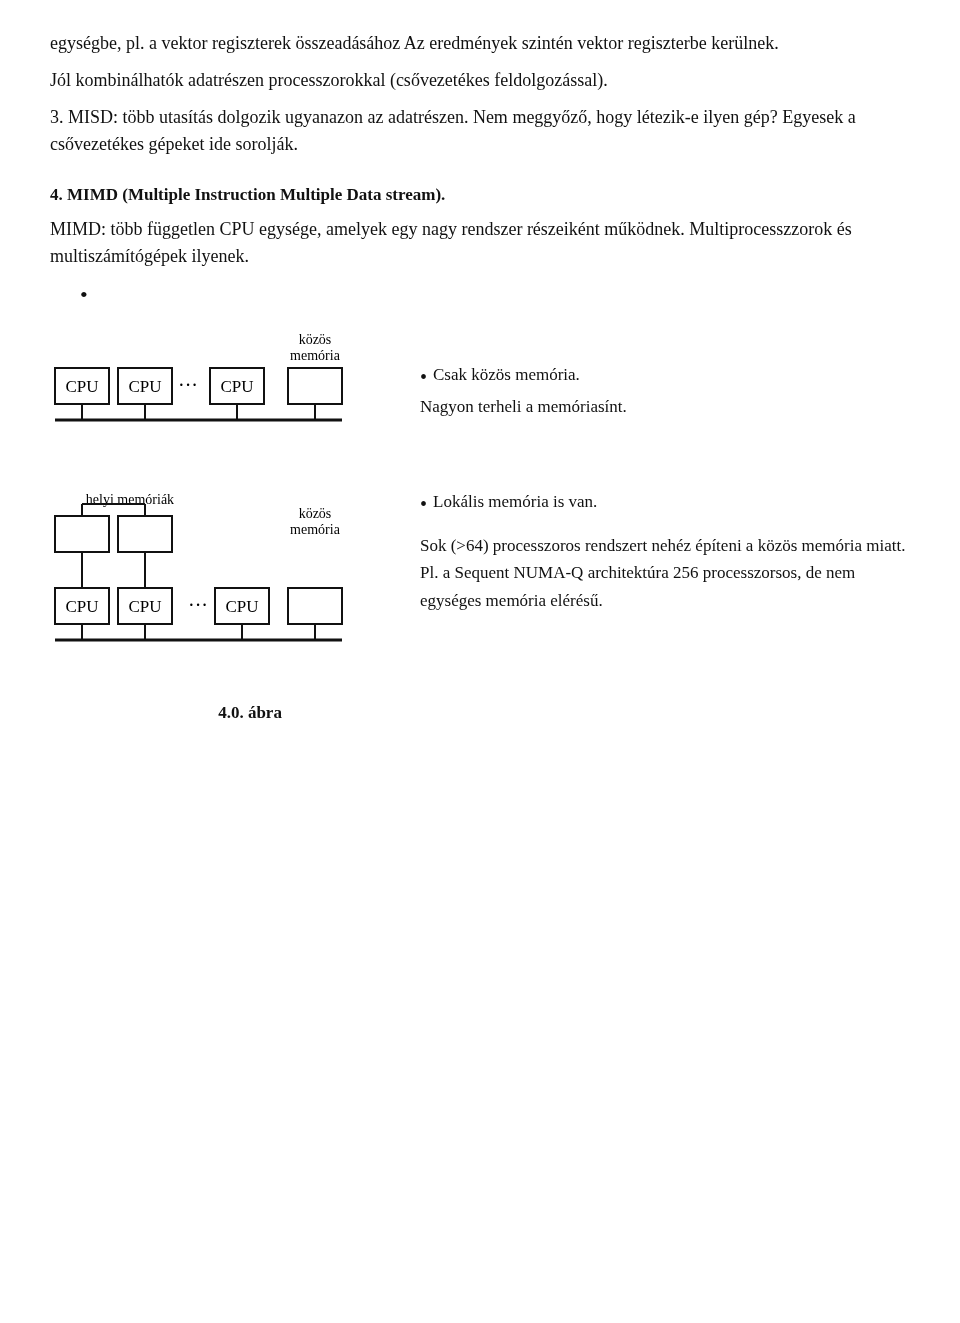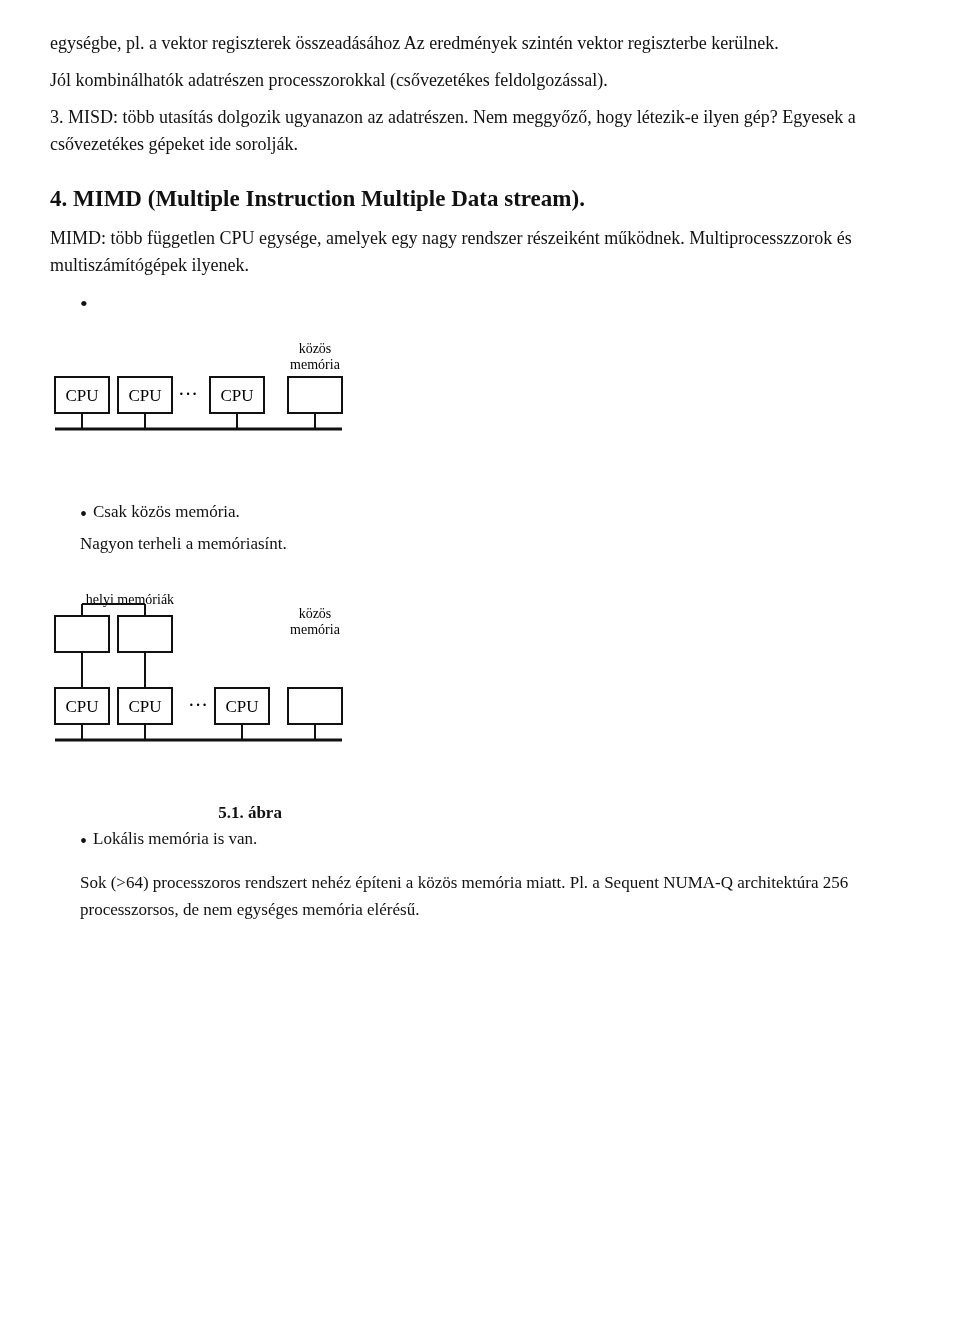--- a/index.html
+++ b/index.html
@@ -13,21 +13,21 @@
       padding: 30px 50px 40px 50px;
       line-height: 1.5;
     }
     .paragraph {
       margin-bottom: 10px;
     }
     .section-heading {
       margin-top: 18px;
       margin-bottom: 8px;
       font-weight: bold;
-      font-size: 23px;
+      font-size: 17px;
     }
     .bullet-item {
       display: flex;
       align-items: flex-start;
       margin: 10px 0 10px 30px;
     }
     .bullet-dot {
       font-size: 22px;
       margin-right: 10px;
       line-height: 1.4;
@@ -58,21 +58,21 @@
 
 <div class="section-heading" style="margin-top:24px;">
   <span>4. MIMD (Multiple Instruction Multiple Data stream).</span>
 </div>
 
 <div class="paragraph">
   <span>MIMD: több független CPU egysége, amelyek egy nagy rendszer részeiként működnek. Multiprocesszzorok és multiszámítógépek ilyenek.</span>
 </div>
 
 <style>
-  .diag-row { display: flex; flex-direction: column; align-items: flex-start; margin-bottom: 30px; }
+  .diag-row { display: flex; align-items: flex-start; margin-bottom: 30px; }
   .diag-col-left { position: relative; }
   .diag-col-right { flex: 1; padding-left: 30px; font-size: 17px; line-height: 1.6; }
 </style>
 
 <div class="bullet-item">
   <span class="bullet-dot">•</span>
 </div>
 
 <div class="diag-row" style="margin-top:20px; margin-bottom:30px;">
   <div class="diag-col-left" style="width:340px;">
@@ -149,21 +149,21 @@
       <line x1="5" y1="152" x2="292" y2="152" stroke="#111" stroke-width="3"></line>
 
       <line x1="32" y1="136" x2="32" y2="152" stroke="#111" stroke-width="2"></line>
       <line x1="95" y1="136" x2="95" y2="152" stroke="#111" stroke-width="2"></line>
       <line x1="192" y1="136" x2="192" y2="152" stroke="#111" stroke-width="2"></line>
 
       <line x1="265" y1="136" x2="265" y2="152" stroke="#111" stroke-width="2"></line>
     </svg>
     
     <div class="fig-label" style="text-align:center; margin-top:4px; margin-left:60px;">
-      <span>5.1. ábra</span>
+      <span>4.0. ábra</span>
     </div>
   </div>
   <div class="diag-col-right">
     <div style="display:flex; align-items:flex-start; margin-bottom:12px;">
       <span style="font-size:20px; margin-right:6px;">•</span>
       <span>Lokális memória is van.</span>
     </div>
     <span>Sok (&gt;64) processzoros rendszert nehéz építeni a közös memória miatt. Pl. a Sequent NUMA-Q architektúra 256 processzorsos, de nem egységes memória elérésű.</span>
   </div>
 </div>

